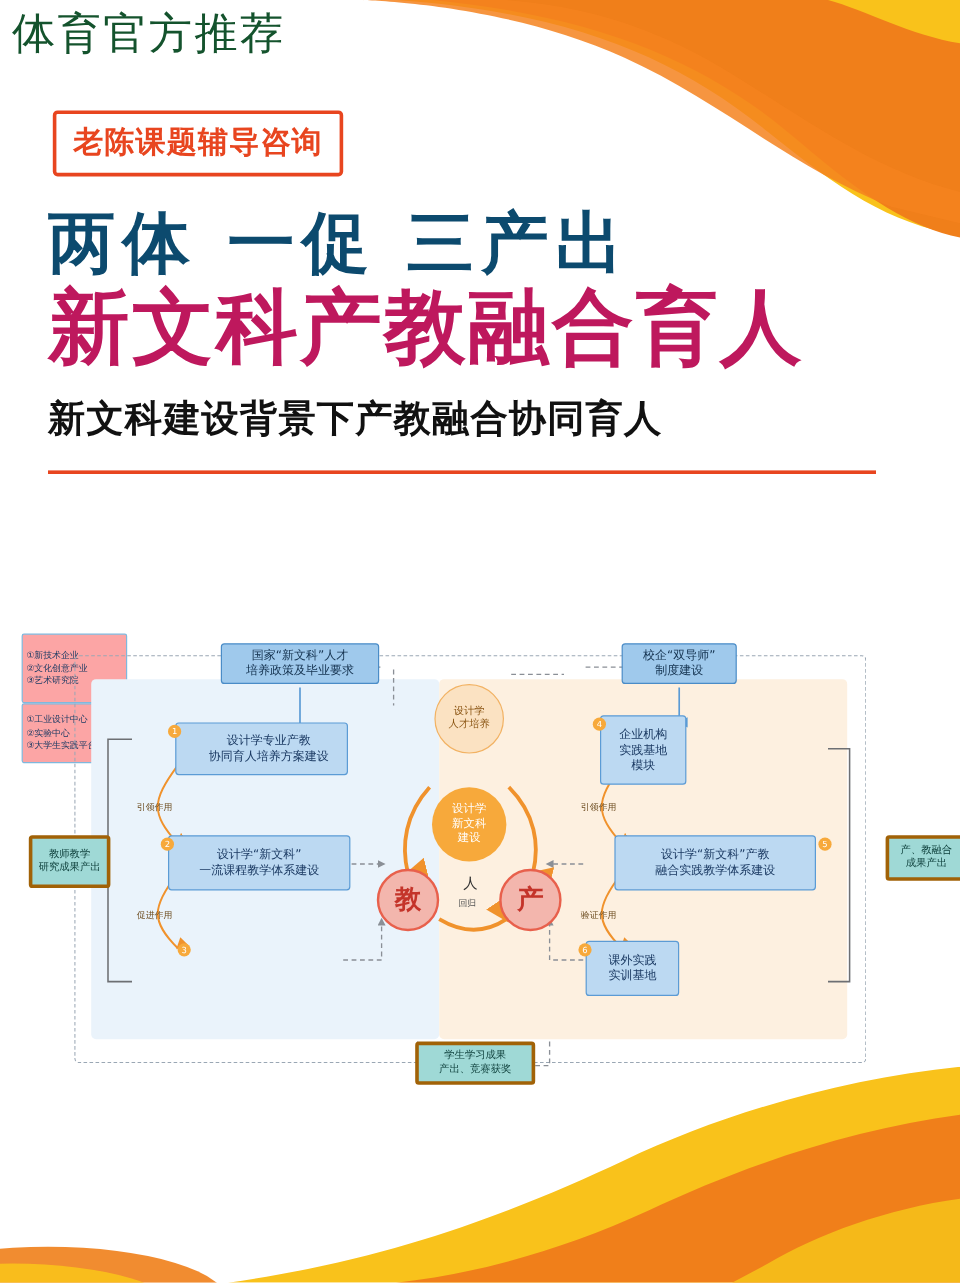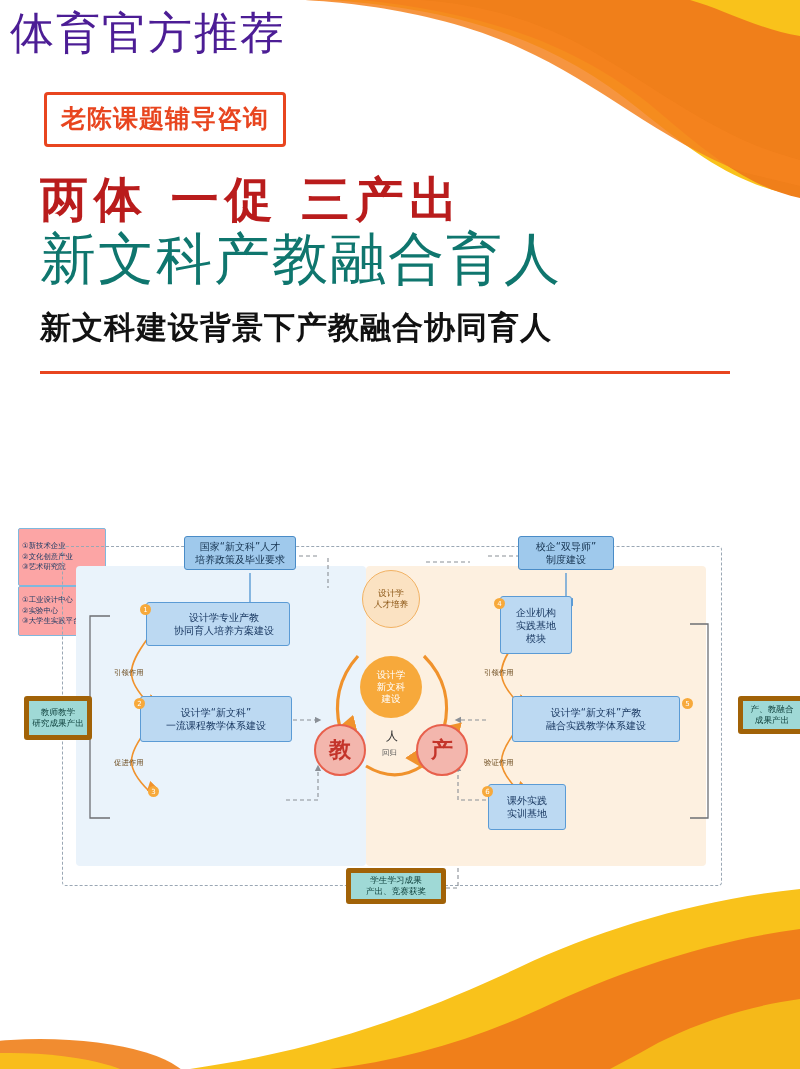--- a/index.html
+++ b/index.html
@@ -15,46 +15,46 @@
   
   .swoosh-top, .swoosh-bottom {
     position: absolute; left: 0; width: 800px; pointer-events: none;
   }
   .swoosh-top { top: 0; height: 200px; }
   .swoosh-bottom { bottom: 0; height: 180px; }
 
   
   .watermark {
     position: absolute; top: 4px; left: 10px;
-    font-size: 44px; color: #4c1d95; letter-spacing: 2px;
+    font-size: 36px; color: #14532d; letter-spacing: 2px;
     font-family: "DejaVu Serif", serif;
     z-index: 5;
   }
 
   
   .badge {
     position: absolute; top: 92px; left: 44px;
     border: 3px solid #e8451f; border-radius: 4px;
     padding: 7px 14px 9px 14px;
     color: #e8451f; font-size: 25px; font-weight: bold;
     letter-spacing: 1px; z-index: 6;
     font-family: "DejaVu Sans", sans-serif;
   }
 
   
   .headline {
     position: absolute; left: 40px; top: 175px; width: 730px; z-index: 6;
   }
   .h-line1 {
-    font-size: 48px; font-weight: bold; color: #b91c1c; letter-spacing: 6px;
+    font-size: 56px; font-weight: bold; color: #0c4a6e; letter-spacing: 6px;
     line-height: 1.02; white-space: nowrap;
     font-family: "DejaVu Sans", sans-serif;
   }
   .h-line2 {
-    font-size: 56px; font-weight: normal; color: #0f766e; letter-spacing: 2px;
+    font-size: 68px; font-weight: bold; color: #be185d; letter-spacing: 2px;
     line-height: 1.05; margin-top: 6px; white-space: nowrap;
     font-family: "DejaVu Sans", sans-serif;
   }
   .subhead {
     font-size: 31px; font-weight: bold; color: #111; letter-spacing: 1px;
     margin-top: 18px; white-space: nowrap;
     font-family: "DejaVu Sans", sans-serif;
   }
   .rule {
     margin-top: 22px; height: 3px; width: 690px; background: #e8451f;
@@ -67,21 +67,21 @@
   }
   .box {
     position: absolute; border-radius: 3px;
     display: flex; align-items: center; justify-content: center;
     text-align: center; font-size: 10px; line-height: 1.3;
     white-space: pre-line;
     font-family: "DejaVu Sans", sans-serif;
   }
   .box-blue   { background:#bcd9f2; border:1px solid #5b9bd5; color:#1b3a63; }
   .box-blue-d { background:#9fc9ec; border:1px solid #4a8cc7; color:#14324f; }
-  .box-teal   { background:#9fd9d6; border:5px solid #a16207; color:#11433f; }
+  .box-teal   { background:#9fd9d6; border:3px solid #a16207; color:#11433f; }
   .box-small  { font-size: 8.6px; }
   .bullet-box {
     background:#fca5a5; border:1px solid #7fb8dd; color:#1b3a63;
     font-size:7.4px; line-height:1.45; text-align:left;
     padding:3px 3px; border-radius:2px; white-space: pre-line;
     display:flex; align-items:center;
     font-family: "DejaVu Sans", sans-serif;
   }
   .panel-left  { position:absolute; background:#eaf3fb; border-radius:4px; }
   .panel-right { position:absolute; background:#fdf0e0; border-radius:4px; }
@@ -191,21 +191,21 @@
 
     <path d="M330,340 L330,360 L392,360" stroke="#8a8f96" stroke-width="1.1" stroke-dasharray="4,3" fill="none"></path>
     <path d="M440,340 L440,360 L392,360" stroke="#8a8f96" stroke-width="1.1" stroke-dasharray="4,3" fill="none"></path>
     <path d="M374,348 L374,360" stroke="#8a8f96" stroke-width="1.1" fill="none"></path>
 
     <path d="M340,128 C320,150 316,176 322,200" stroke="#f0922c" stroke-width="3.2" fill="none" marker-end="url(#ao)"></path>
     <path d="M406,128 C428,150 432,176 426,200" stroke="#f0922c" stroke-width="3.2" fill="none" marker-end="url(#ao)"></path>
     <path d="M348,238 C368,250 386,250 404,238" stroke="#f0922c" stroke-width="3.2" fill="none" marker-end="url(#ao)"></path>
   </svg>
 
-  <div class="box box-blue-d" style="left:166px; top:8px; width:112px; height:34px;">国家“新文科”人才
+  <div class="box box-blue-d" style="left:166px; top:8px; width:132px; height:34px;">国家“新文科”人才
 培养政策及毕业要求</div>
   <div class="box box-blue-d" style="left:500px; top:8px; width:96px; height:34px;">校企“双导师”
 制度建设</div>
 
   <div class="box box-blue" style="left:128px; top:74px; width:144px; height:44px;padding-left:12px;">设计学专业产教
 协同育人培养方案建设</div>
   <div class="tiny-num" style="left:122px; top:76px;">1</div>
 
   <div class="box box-blue" style="left:122px; top:168px; width:152px; height:46px;">设计学“新文科”
 一流课程教学体系建设</div>

